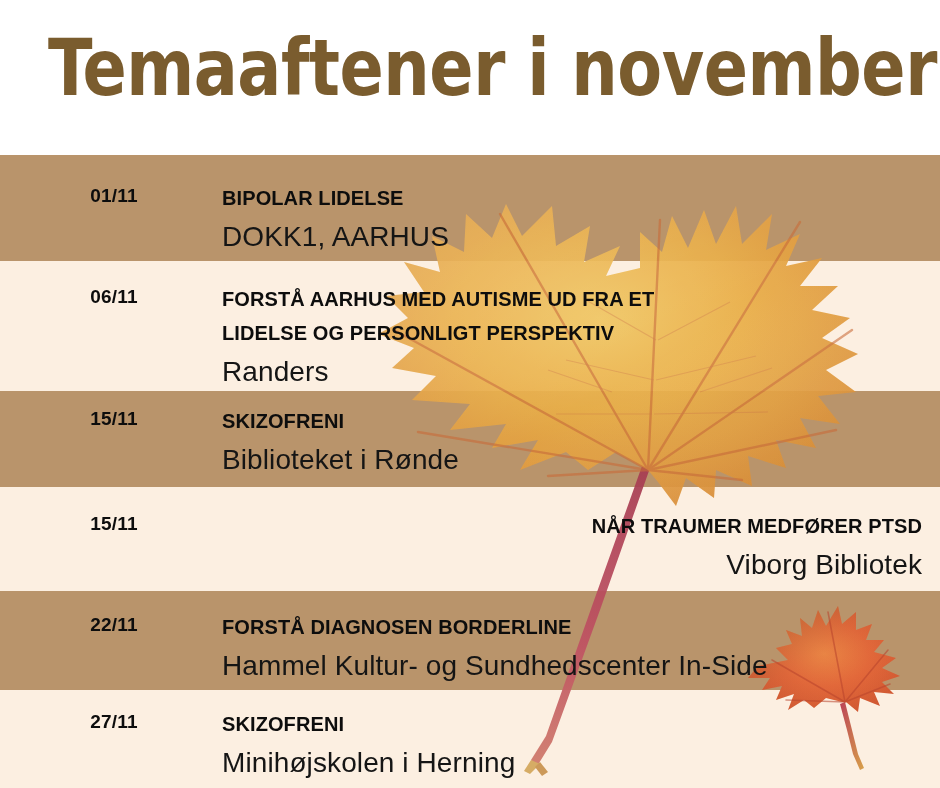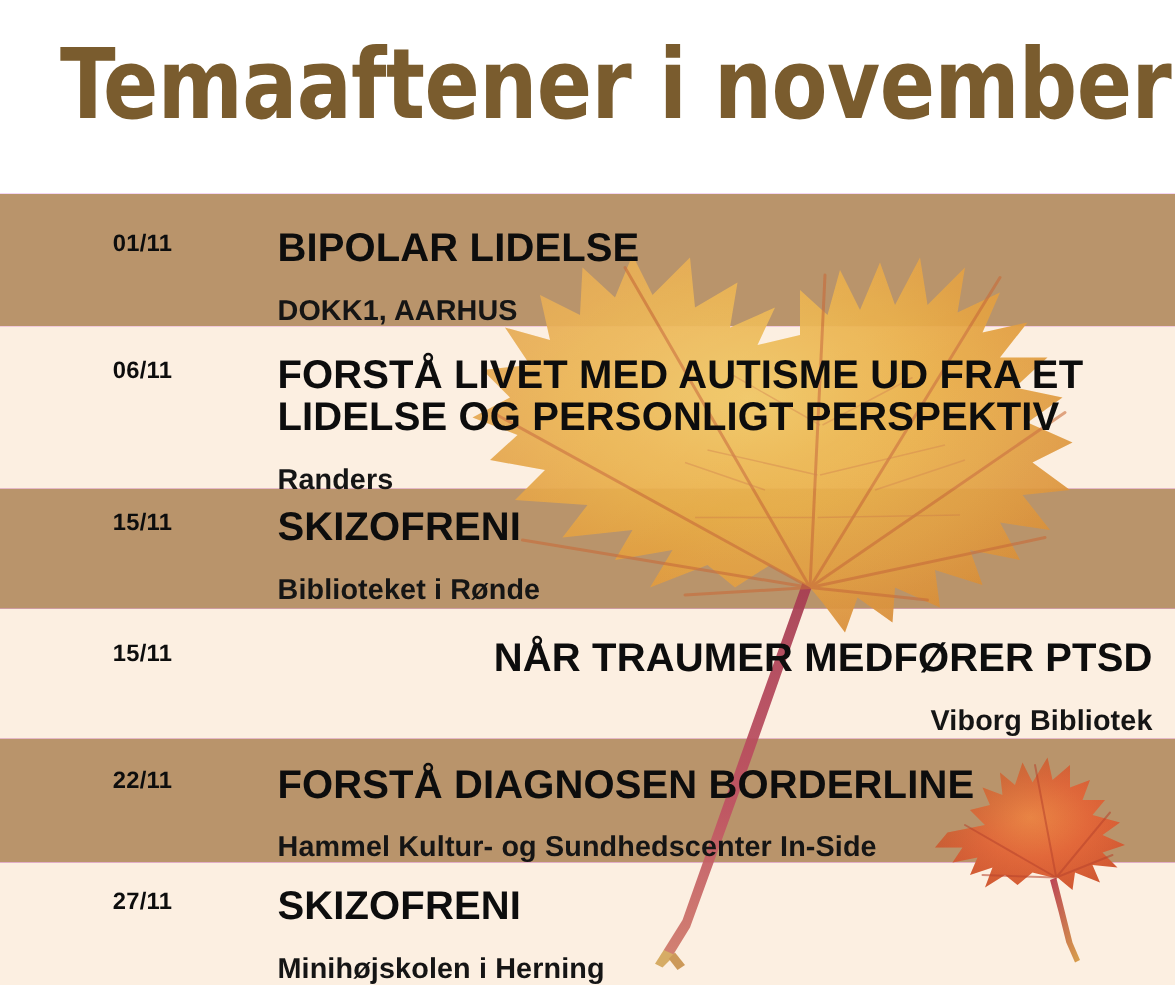--- a/index.html
+++ b/index.html
@@ -82,33 +82,33 @@
     letter-spacing:0.2px;
     white-space:nowrap;
   }
   .entry .body{
     position:absolute;
     left:222px;
     width:700px;
   }
   .entry .etitle{
     color:#0d0d0d;
-    font-size:32px;
+    font-size:20px;
     line-height:34px;
     font-weight:bold;
     letter-spacing:0.1px;
     white-space:nowrap;
   }
   .entry .venue{
     color:#151515;
-    font-size:23px;
+    font-size:28px;
     line-height:30px;
-    font-weight:700;
+    font-weight:400;
     letter-spacing:0.1px;
-    margin-top:18px;
+    margin-top:7px;
     white-space:nowrap;
   }
 </style>
 </head>
 <body>
 
 <div id="poster">
 
   <div class="rows">
     <div class="row brown" style="top:155px;height:106px;"></div>
@@ -247,21 +247,21 @@
       <div class="date" style="top:30px;">01/11</div>
       <div class="body" style="top:26px;">
         <div class="etitle">BIPOLAR LIDELSE</div>
         <div class="venue">DOKK1, AARHUS</div>
       </div>
     </div>
 
     <div class="entry" style="top:261px;height:130px;">
       <div class="date" style="top:25px;">06/11</div>
       <div class="body" style="top:21px;">
-        <div class="etitle">FORSTÅ LIVET MED AUTISME UD FRA ET</div>
+        <div class="etitle">FORSTÅ AARHUS MED AUTISME UD FRA ET</div>
         <div class="etitle">LIDELSE OG PERSONLIGT PERSPEKTIV</div>
         <div class="venue">Randers</div>
       </div>
     </div>
 
     <div class="entry" style="top:391px;height:96px;">
       <div class="date" style="top:17px;">15/11</div>
       <div class="body" style="top:13px;">
         <div class="etitle">SKIZOFRENI</div>
         <div class="venue">Biblioteket i Rønde</div>

